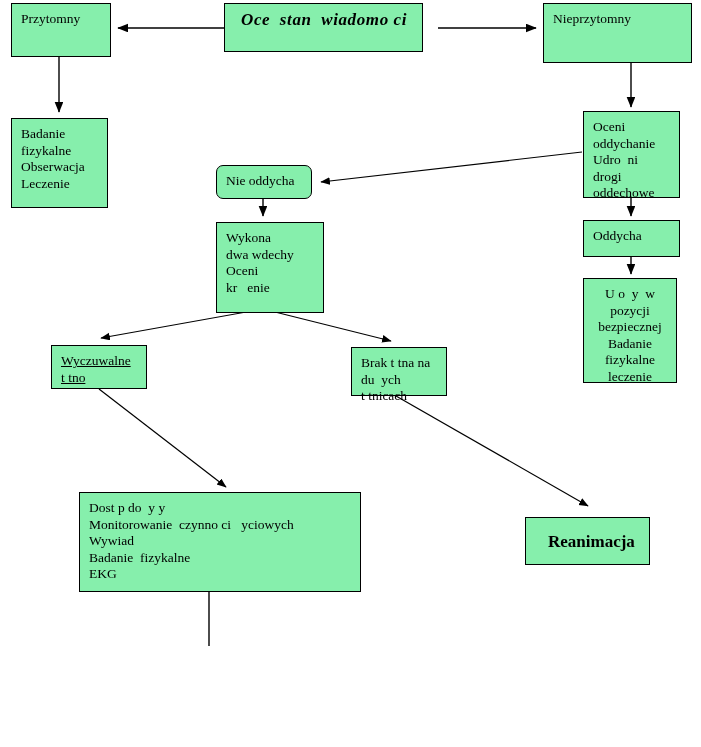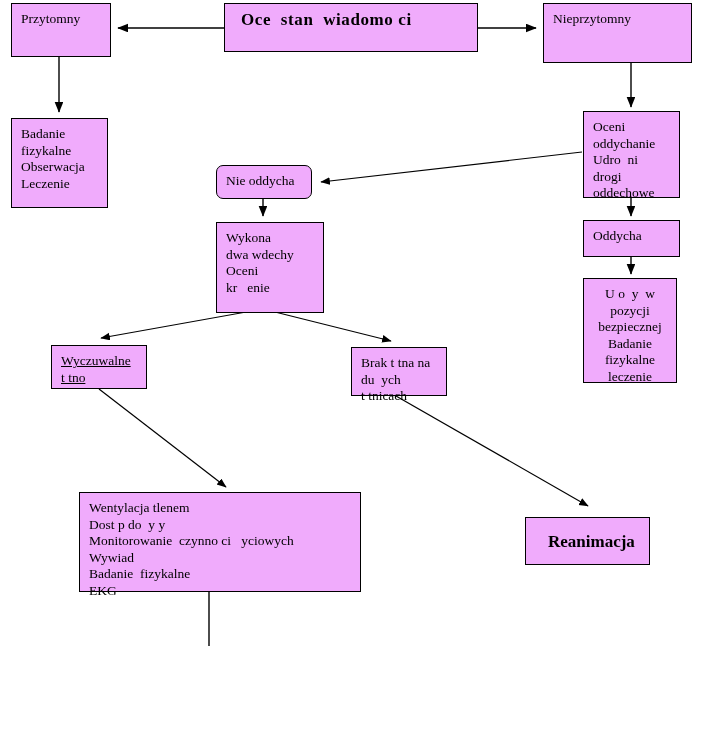--- a/index.html
+++ b/index.html
@@ -22,21 +22,21 @@
     position: absolute;
     left: 0;
     top: 0;
     width: 701px;
     height: 747px;
     pointer-events: none;
   }
   .node {
     position: absolute;
     border: 1.4px solid #000000;
-    background: #f0abfc;
+    background: #86efac;
     box-sizing: border-box;
     color: #000000;
   }
   .node .lines {
     padding: 7px 9px 0 9px;
   }
   .node .line {
     display: block;
     font-size: 13.5px;
     line-height: 16.5px;
@@ -94,21 +94,21 @@
 
     <line x1="263" y1="309" x2="391" y2="341" stroke="#000000" stroke-width="1.2" marker-end="url(#arrowhead)"></line>
 
     <line x1="99" y1="389" x2="226" y2="487" stroke="#000000" stroke-width="1.2" marker-end="url(#arrowhead)"></line>
 
     <line x1="396" y1="396" x2="588" y2="506" stroke="#000000" stroke-width="1.2" marker-end="url(#arrowhead)"></line>
 
     <line x1="209" y1="592" x2="209" y2="646" stroke="#000000" stroke-width="1.4"></line>
   </svg>
 
-  <div class="node title-node" style="left:224px; top:3px; width:254px; height:49px;">
+  <div class="node title-node" style="left:224px; top:3px; width:199px; height:49px;font-style:italic;">
     <div class="lines">
       <span class="line">Oce  stan  wiadomo ci</span>
     </div>
   </div>
 
   <div class="node" style="left:11px; top:3px; width:100px; height:54px;">
     <div class="lines">
       <span class="line">Przytomny</span>
     </div>
   </div>
@@ -180,21 +180,20 @@
   <div class="node" style="left:351px; top:347px; width:96px; height:49px;">
     <div class="lines pad-top-small">
       <span class="line">Brak t tna na</span>
       <span class="line">du  ych</span>
       <span class="line">t tnicach</span>
     </div>
   </div>
 
   <div class="node" style="left:79px; top:492px; width:282px; height:100px;">
     <div class="lines pad-lg">
-      <span class="line">Wentylacja tlenem</span>
       <span class="line">Dost p do  y y</span>
       <span class="line">Monitorowanie  czynno ci   yciowych</span>
       <span class="line">Wywiad</span>
       <span class="line">Badanie  fizykalne</span>
       <span class="line">EKG</span>
     </div>
   </div>
 
 
   <div class="node bold-node" style="left:525px; top:517px; width:125px; height:48px;">

